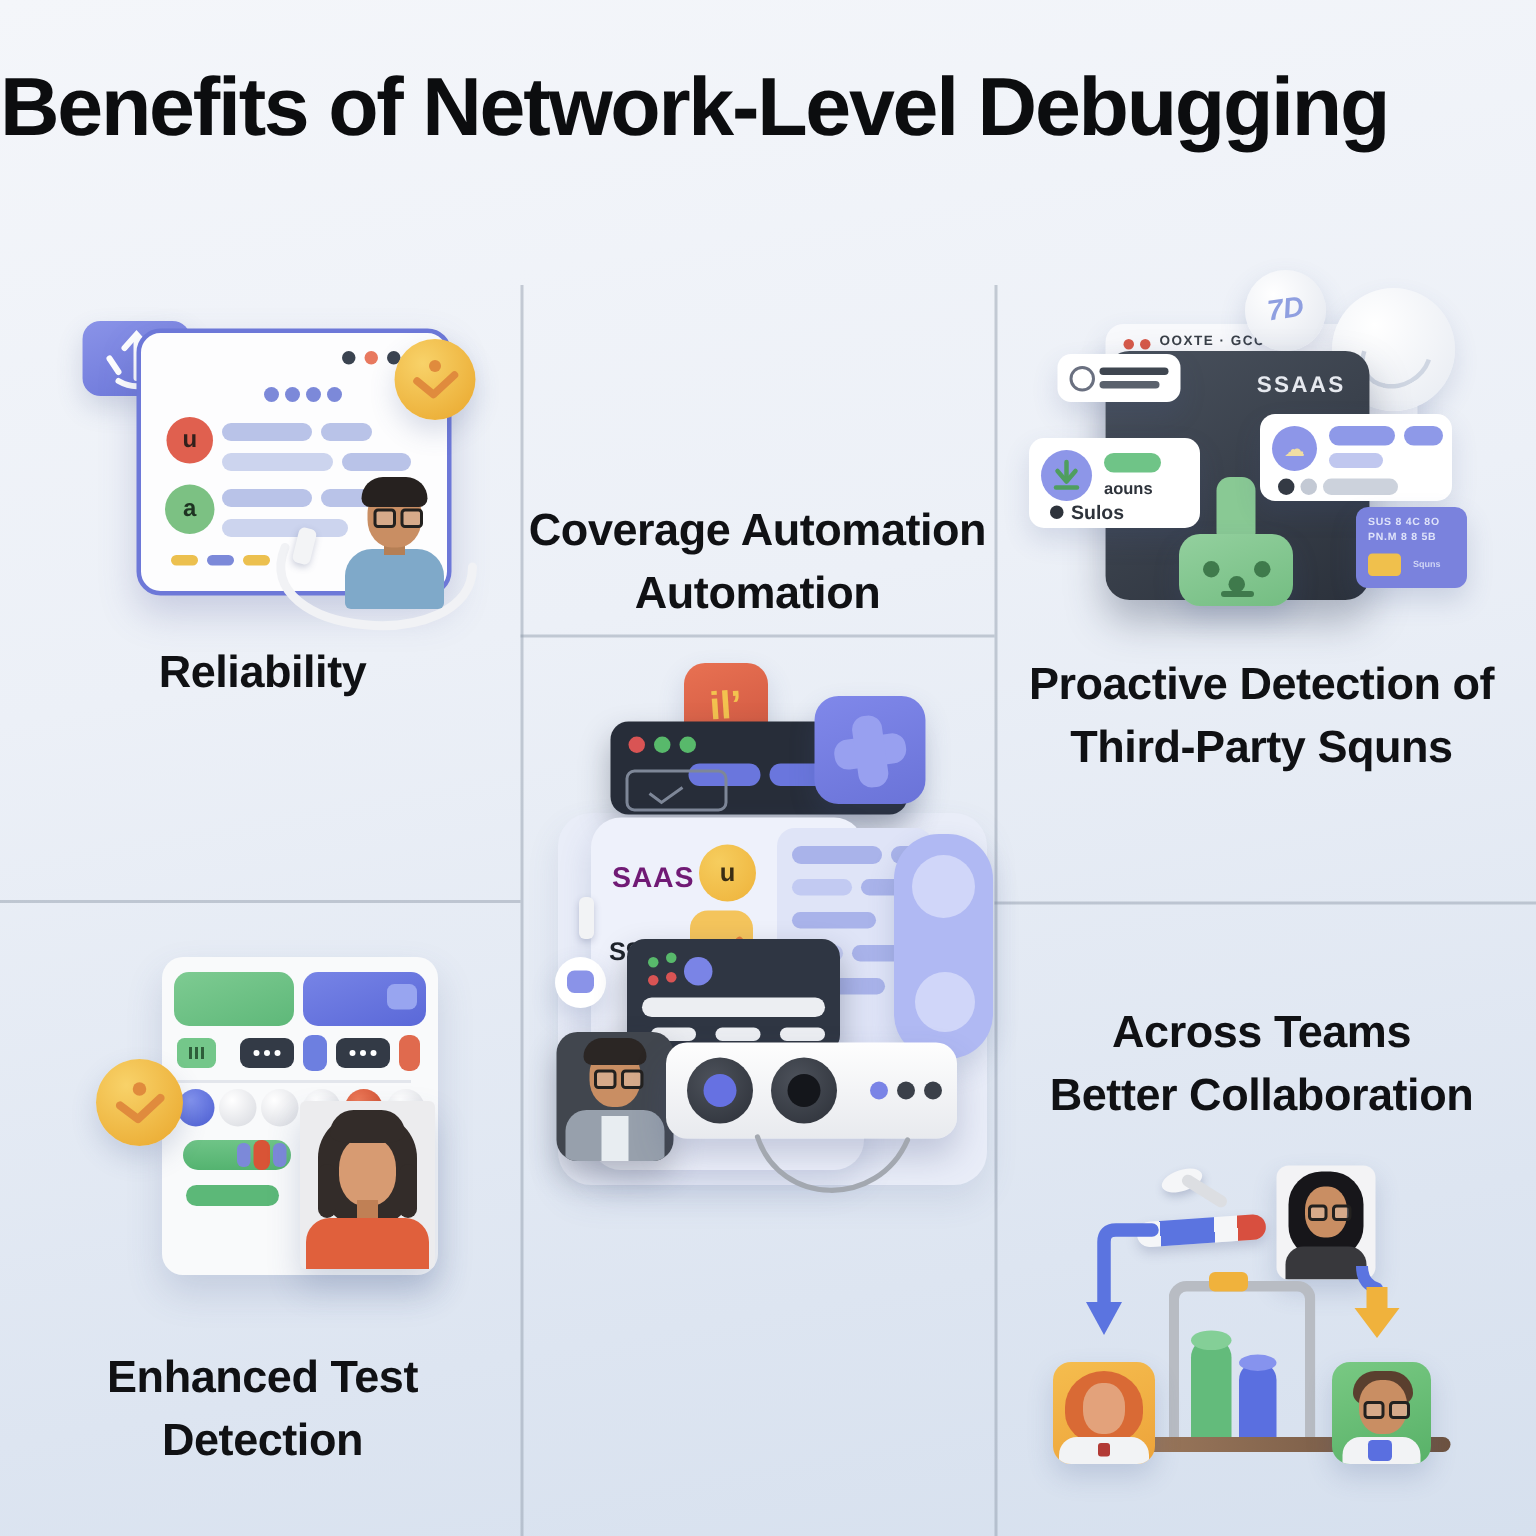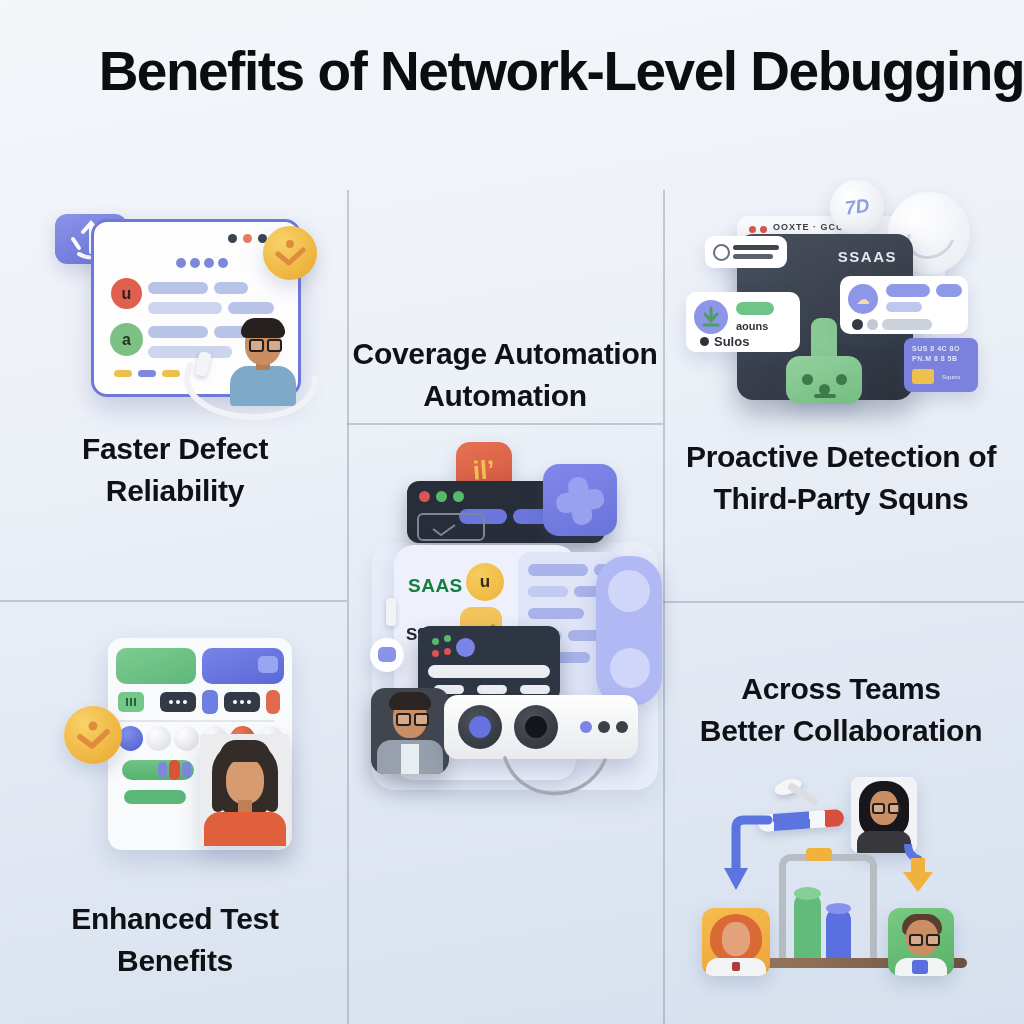--- a/index.html
+++ b/index.html
@@ -1,21 +1,21 @@
 <!DOCTYPE html>
 <html><head>
 <meta charset="utf-8">
 <style>
   html,body{margin:0;padding:0;}
   body{width:1024px;height:1024px;overflow:hidden;font-family:"Liberation Sans",sans-serif;}
   #canvas{position:relative;width:1024px;height:1024px;
     background:linear-gradient(170deg,#f4f6fa 0%,#ecf0f7 40%,#dde5f1 80%,#d6e0ee 100%);}
   .abs{position:absolute;}
   .divider{position:absolute;background:rgba(139,150,167,.45);}
-  .title{position:absolute;left:0;top:38px;width:100%;text-align:right;
+  .title{position:absolute;left:0;top:38px;width:100%;text-align:left;
     font-weight:700;font-size:55px;line-height:66px;letter-spacing:-1.5px;color:#0c0d0f;}
   .cell-label{position:absolute;text-align:center;font-weight:700;font-size:30px;
     line-height:42px;color:#101114;letter-spacing:-0.3px;}
   .cell-label span{display:block;}
   .card{position:absolute;background:#ffffff;box-shadow:0 8px 18px rgba(70,90,140,.16);}
   .circ{border-radius:50%;}
   .pill{position:absolute;border-radius:999px;}
   .dot{position:absolute;border-radius:50%;}
   .shadow{box-shadow:0 8px 18px rgba(70,90,140,.20);}
   .lens{width:11px;height:9px;border:2px solid #23211f;border-radius:3px;background:rgba(255,255,255,.25);}
@@ -100,21 +100,20 @@
       <div class="abs" style="left:34px;top:40px;width:14px;height:12px;background:#b57f55;"></div>
       <div class="abs" style="left:23px;top:6px;width:36px;height:41px;background:#c98e63;border-radius:45%;"></div>
       <div class="abs" style="left:19px;top:0;width:44px;height:20px;background:#26211f;border-radius:20px 20px 8px 8px;"></div>
       <div class="glasses" style="left:27px;top:21px;">
         <div class="lens"></div>
           <div class="lens"></div>
       </div>
     </div>
 
     <div class="cell-label" style="left:20px;top:428px;width:310px;">
-      <span>Faster Defect</span>
       <span>Reliability</span>
     </div>
   </div>
 
   <div>
     <div class="cell-label" style="left:349px;top:333px;width:312px;">
       <span>Coverage Automation</span>
       <span>Automation</span>
     </div>
   </div>
@@ -218,21 +217,21 @@
     </div>
 
     <div class="abs shadow" style="left:543px;top:464px;width:74px;height:72px;border-radius:16px;background:linear-gradient(160deg,#8088ea,#6a73d8);">
       <div class="abs" style="left:0;top:0;width:74px;height:72px;transform:rotate(-8deg);">
         <div class="abs" style="left:13px;top:27px;width:48px;height:20px;background:#98a0f0;border-radius:9px;"></div>
         <div class="abs" style="left:27px;top:13px;width:20px;height:48px;background:#98a0f0;border-radius:9px;"></div>
       </div>
     </div>
 
     <div class="abs" style="left:394px;top:545px;width:182px;height:235px;background:#eef1fb;border-radius:20px;box-shadow:0 10px 22px rgba(80,95,150,.18);">
-      <div class="abs" style="left:14px;top:30px;font-size:19px;font-weight:700;color:#15803d;letter-spacing:.5px;">SAAS</div>
+      <div class="abs" style="left:14px;top:30px;font-size:19px;font-weight:700;color:#701a75;letter-spacing:.5px;">SAAS</div>
       <div class="abs circ" style="left:72px;top:18px;width:38px;height:38px;background:radial-gradient(circle at 35% 30%,#f6cd5e,#eeb23a);display:flex;align-items:center;justify-content:center;">
         <span style="font-weight:700;font-size:17px;color:#3a2d14;">u</span>
       </div>
       <div class="abs" style="left:12px;top:80px;font-size:17px;font-weight:700;color:#1e232b;">S9.3</div>
       <div class="abs" style="left:66px;top:62px;width:42px;height:52px;background:#f4c45c;border-radius:12px;">
         <svg width="42" height="52" viewBox="0 0 42 52">
             <path d="M10 28 L19 36 L33 20" stroke="#e07b3a" stroke-width="5" fill="none" stroke-linecap="round" stroke-linejoin="round"></path>
           </svg>
       </div>
     </div>
@@ -354,21 +353,21 @@
       <div class="abs" style="left:26px;top:24px;width:38px;height:46px;background:#d79b72;border-radius:45%;"></div>
       <div class="abs" style="left:20px;top:6px;width:50px;height:22px;background:#332c29;border-radius:22px 22px 40% 40%;"></div>
       <div class="abs" style="left:12px;top:42px;width:12px;height:36px;background:#332c29;border-radius:6px;"></div>
       <div class="abs" style="left:66px;top:42px;width:12px;height:36px;background:#332c29;border-radius:6px;"></div>
       <div class="abs" style="left:38px;top:66px;width:14px;height:14px;background:#c08055;"></div>
       <div class="abs" style="left:4px;top:78px;width:82px;height:34px;background:#e0603c;border-radius:16px 16px 0 0;"></div>
     </div>
 
     <div class="cell-label" style="left:25px;top:898px;width:300px;">
       <span>Enhanced Test</span>
-      <span>Benefits</span>
+      <span>Detection</span>
     </div>
   </div>
 
   <div>
 
     <div class="cell-label" style="left:668px;top:668px;width:346px;">
       <span>Across Teams</span>
       <span>Better Collaboration</span>
     </div>
 

